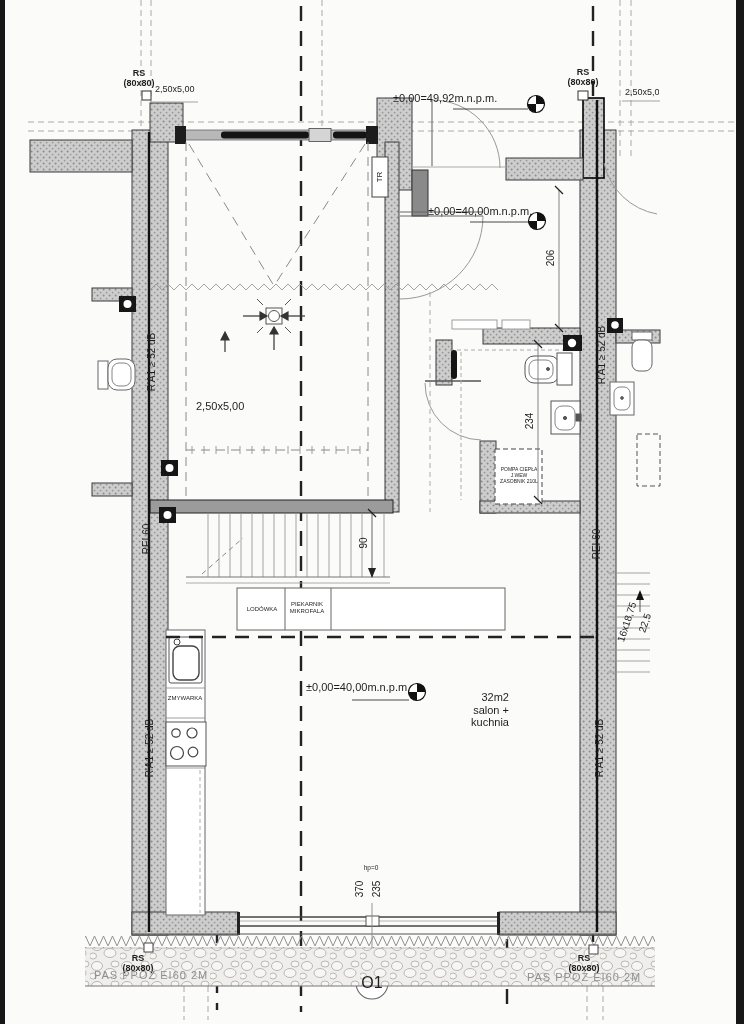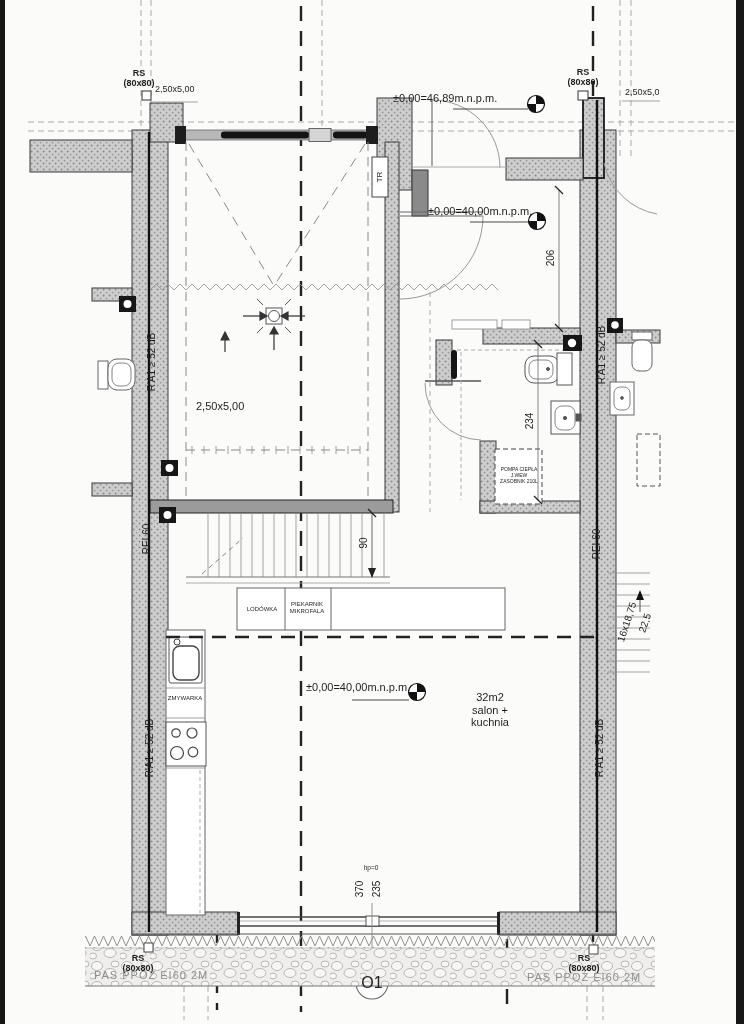--- a/index.html
+++ b/index.html
@@ -298,21 +298,21 @@
   <span style="display:block">(80x80)</span>
 </div>
 <div class="lbl tl" style="left:155px;top:84px;font-size:9px;">2,50x5,00</div>
 
 <div class="lbl b" style="left:583px;top:77px;font-size:9px;">
   <span style="display:block">RS</span>
   <span style="display:block">(80x80)</span>
 </div>
 <div class="lbl tl clip" style="left:625px;top:87px;font-size:9px;width:34px;">2,50x5,00</div>
 
-<div class="lbl tl" style="left:393px;top:92px;font-size:11px;">±0,00=46,89m.n.p.m.</div>
+<div class="lbl tl" style="left:393px;top:92px;font-size:11px;">±0,00=49,92m.n.p.m.</div>
 <div class="lbl tl" style="left:428px;top:205px;font-size:11px;">±0,00=40,00m.n.p.m.</div>
 <div class="lbl tl" style="left:306px;top:681px;font-size:11px;">±0,00=40,00m.n.p.m.</div>
 
 <div class="lbl rot" style="left:551px;top:258px;font-size:10px;">206</div>
 <div class="lbl rot" style="left:530px;top:421px;font-size:10px;">234</div>
 <div class="lbl rot" style="left:364px;top:543px;font-size:10px;">90</div>
 <div class="lbl rot" style="left:360px;top:889px;font-size:10px;">370</div>
 <div class="lbl rot" style="left:377px;top:889px;font-size:10px;">235</div>
 <div class="lbl" style="left:371px;top:868px;font-size:6.5px;">hp=0</div>
 
@@ -332,21 +332,21 @@
   <span style="display:block">MIKROFALA</span>
 </div>
 <div class="lbl" style="left:185px;top:698px;font-size:6px;">ZMYWARKA</div>
 
 <div class="lbl" style="left:519px;top:476px;font-size:5px;">
   <span style="display:block">POMPA CIEPŁA</span>
   <span style="display:block">J.WEW</span>
   <span style="display:block">ZASOBNIK 210L</span>
 </div>
 
-<div class="lbl" style="left:490px;top:710px;font-size:11px;">
+<div class="lbl" style="left:490px;top:710px;font-size:11px;text-align:right;">
   <span style="display:block">32m2</span>
   <span style="display:block">salon +</span>
   <span style="display:block">kuchnia</span>
 </div>
 
 <div class="lbl rot72" style="left:627px;top:622px;font-size:10px;">16x18,75</div>
 <div class="lbl rot72" style="left:645px;top:623px;font-size:10px;">22,5</div>
 
 <div class="lbl" style="left:372px;top:983px;font-size:16px;">O1</div>
 

